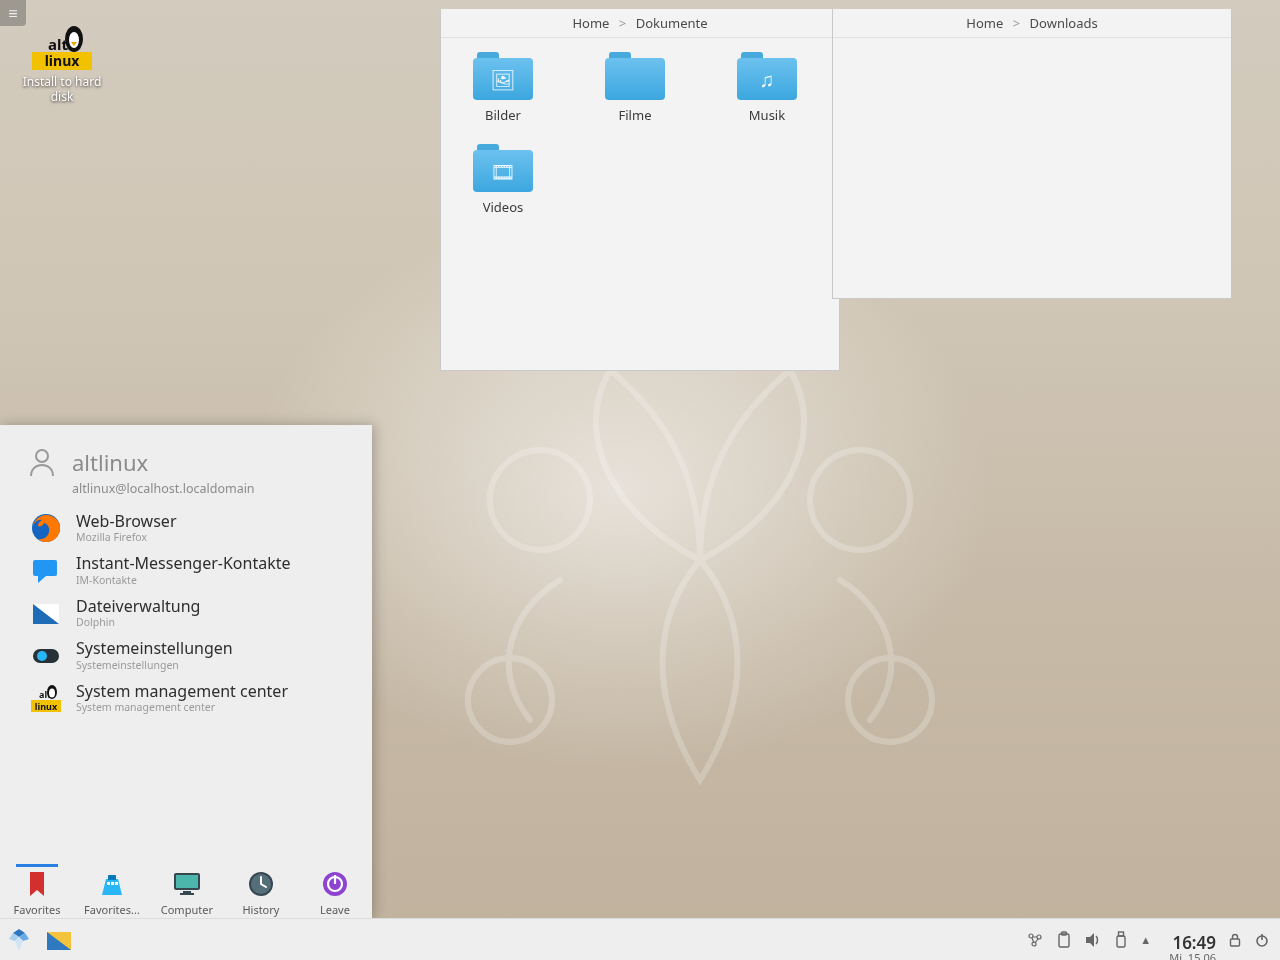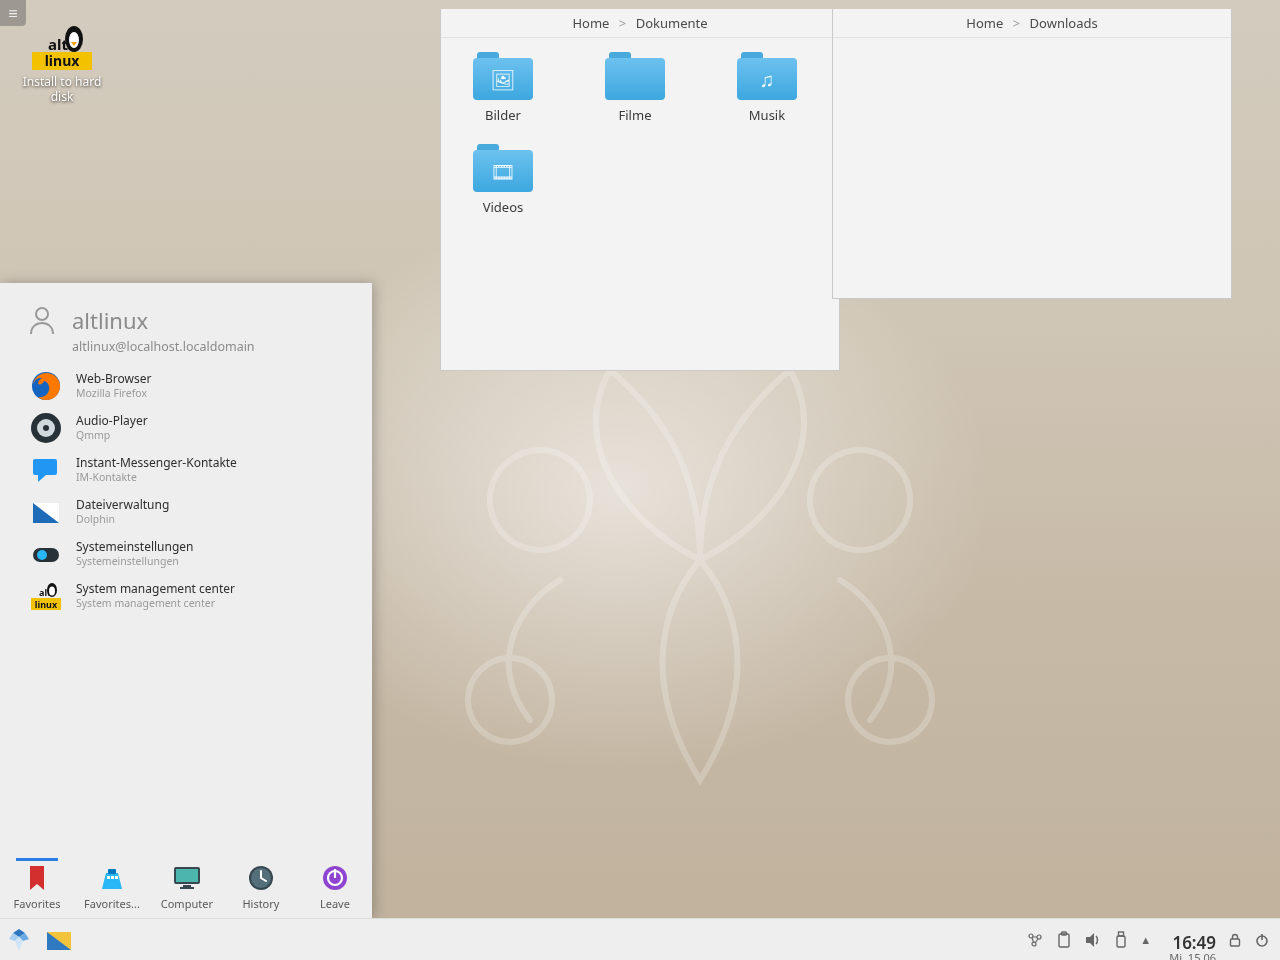--- a/index.html
+++ b/index.html
@@ -37,31 +37,31 @@
   .fv .crumb{height:28px;line-height:28px;text-align:center;font-size:13px;color:#4a4a4a;border-bottom:1px solid #e1e1e1;}
   .fv .crumb .sep{color:#9a9a9a;margin:0 6px;}
   .fv .grid{display:flex;flex-wrap:wrap;padding:14px 12px;gap:20px 32px;justify-content:flex-start;}
   .fv .item{width:100px;text-align:center;font-size:13px;color:#3a3a3a;cursor:pointer;}
   .fv .folder{width:60px;height:48px;margin:0 auto 6px;position:relative;}
   .fv .folder-body{position:absolute;inset:6px 0 0 0;background:linear-gradient(180deg,#6cc1ee,#3ca7df);border-radius:4px;}
   .fv .folder-tab{position:absolute;top:0;left:4px;width:22px;height:10px;background:#48a9dc;border-radius:3px 3px 0 0;}
   .fv .glyph{position:absolute;inset:0;display:flex;align-items:center;justify-content:center;color:rgba(255,255,255,.9);font-size:20px;top:6px;}
 
   
-  .kickoff{position:absolute;left:0;bottom:41px;width:372px;height:636px;background:#eeeeee;box-shadow:2px 0 12px rgba(0,0,0,.25);display:flex;flex-direction:column;}
+  .kickoff{position:absolute;left:0;bottom:41px;width:372px;height:494px;background:#eeeeee;box-shadow:2px 0 12px rgba(0,0,0,.25);display:flex;flex-direction:column;}
   .ko-head{padding:22px 20px 10px 28px;display:flex;align-items:flex-start;gap:16px;}
   .ko-head .usericon{color:#999;flex:0 0 auto;}
   .ko-head .uname{font-size:22px;color:#8b8b8b;}
   .ko-head .uaddr{font-size:12.5px;color:#8b8b8b;margin-top:3px;}
   .ko-favs{flex:1;overflow:hidden;}
   .ko-fav{display:flex;align-items:center;gap:14px;padding:5px 14px 5px 30px;cursor:pointer;}
   .ko-fav .ico{width:32px;height:32px;flex:0 0 32px;border-radius:4px;display:flex;align-items:center;justify-content:center;}
-  .ko-fav .t1{font-size:12px;color:#2e2e2e;line-height:1.15;}
+  .ko-fav .t1{font-size:16px;color:#2e2e2e;line-height:1.15;}
   .ko-fav .t2{font-size:10.5px;color:#9a9a9a;}
-  .ko-tabs{display:flex;gap:20px;padding:0 10px 8px;align-items:center;justify-content:flex-start;}
+  .ko-tabs{display:flex;gap:20px;padding:0 10px 2px;align-items:center;justify-content:flex-start;}
   .ko-tab{width:60px;text-align:center;font-size:11px;color:#5a5a5a;cursor:pointer;position:relative;padding-top:6px;}
   .ko-tab .ti{height:28px;display:flex;align-items:center;justify-content:center;margin-bottom:4px;}
   .ko-tab.active::before{content:"";position:absolute;top:0;left:6px;right:6px;height:3px;background:#2980e4;}
   .ko-tab .lbl{white-space:nowrap;overflow:hidden;text-overflow:ellipsis;}
 
   
   .panel{position:absolute;left:0;right:0;bottom:0;height:41px;background:#eeeeee;display:flex;align-items:center;border-top:1px solid #dcdcdc;}
   .panel .launcher{width:38px;height:41px;display:flex;align-items:center;justify-content:center;cursor:pointer;}
   .panel .task{width:34px;height:34px;margin-left:4px;display:flex;align-items:center;justify-content:center;cursor:pointer;}
   .panel .tray{margin-left:auto;display:flex;align-items:center;gap:12px;padding-right:10px;color:#555;}
@@ -183,33 +183,20 @@
           </svg>
         </div>
     <div>
           <div class="t1">Web-Browser</div>
     <div class="t2">Mozilla Firefox</div>
         </div>
       </div>
       <div class="ko-fav">
         <div class="ico">
           <svg width="32" height="32" viewBox="0 0 32 32">
-            <circle cx="16" cy="16" r="15" fill="#263238"></circle>
-            <circle cx="16" cy="16" r="9" fill="#cfd8dc"></circle>
-            <circle cx="16" cy="16" r="3" fill="#263238"></circle>
-          </svg>
-        </div>
-    <div>
-          <div class="t1">Audio-Player</div>
-    <div class="t2">Qmmp</div>
-        </div>
-      </div>
-      <div class="ko-fav">
-        <div class="ico">
-          <svg width="32" height="32" viewBox="0 0 32 32">
             <rect x="3" y="5" width="24" height="16" rx="2" fill="#2196f3"></rect>
             <polygon points="8,21 8,28 16,21" fill="#2196f3"></polygon>
           </svg>
         </div>
     <div>
           <div class="t1">Instant-Messenger-Kontakte</div>
     <div class="t2">IM-Kontakte</div>
         </div>
       </div>
       <div class="ko-fav">

